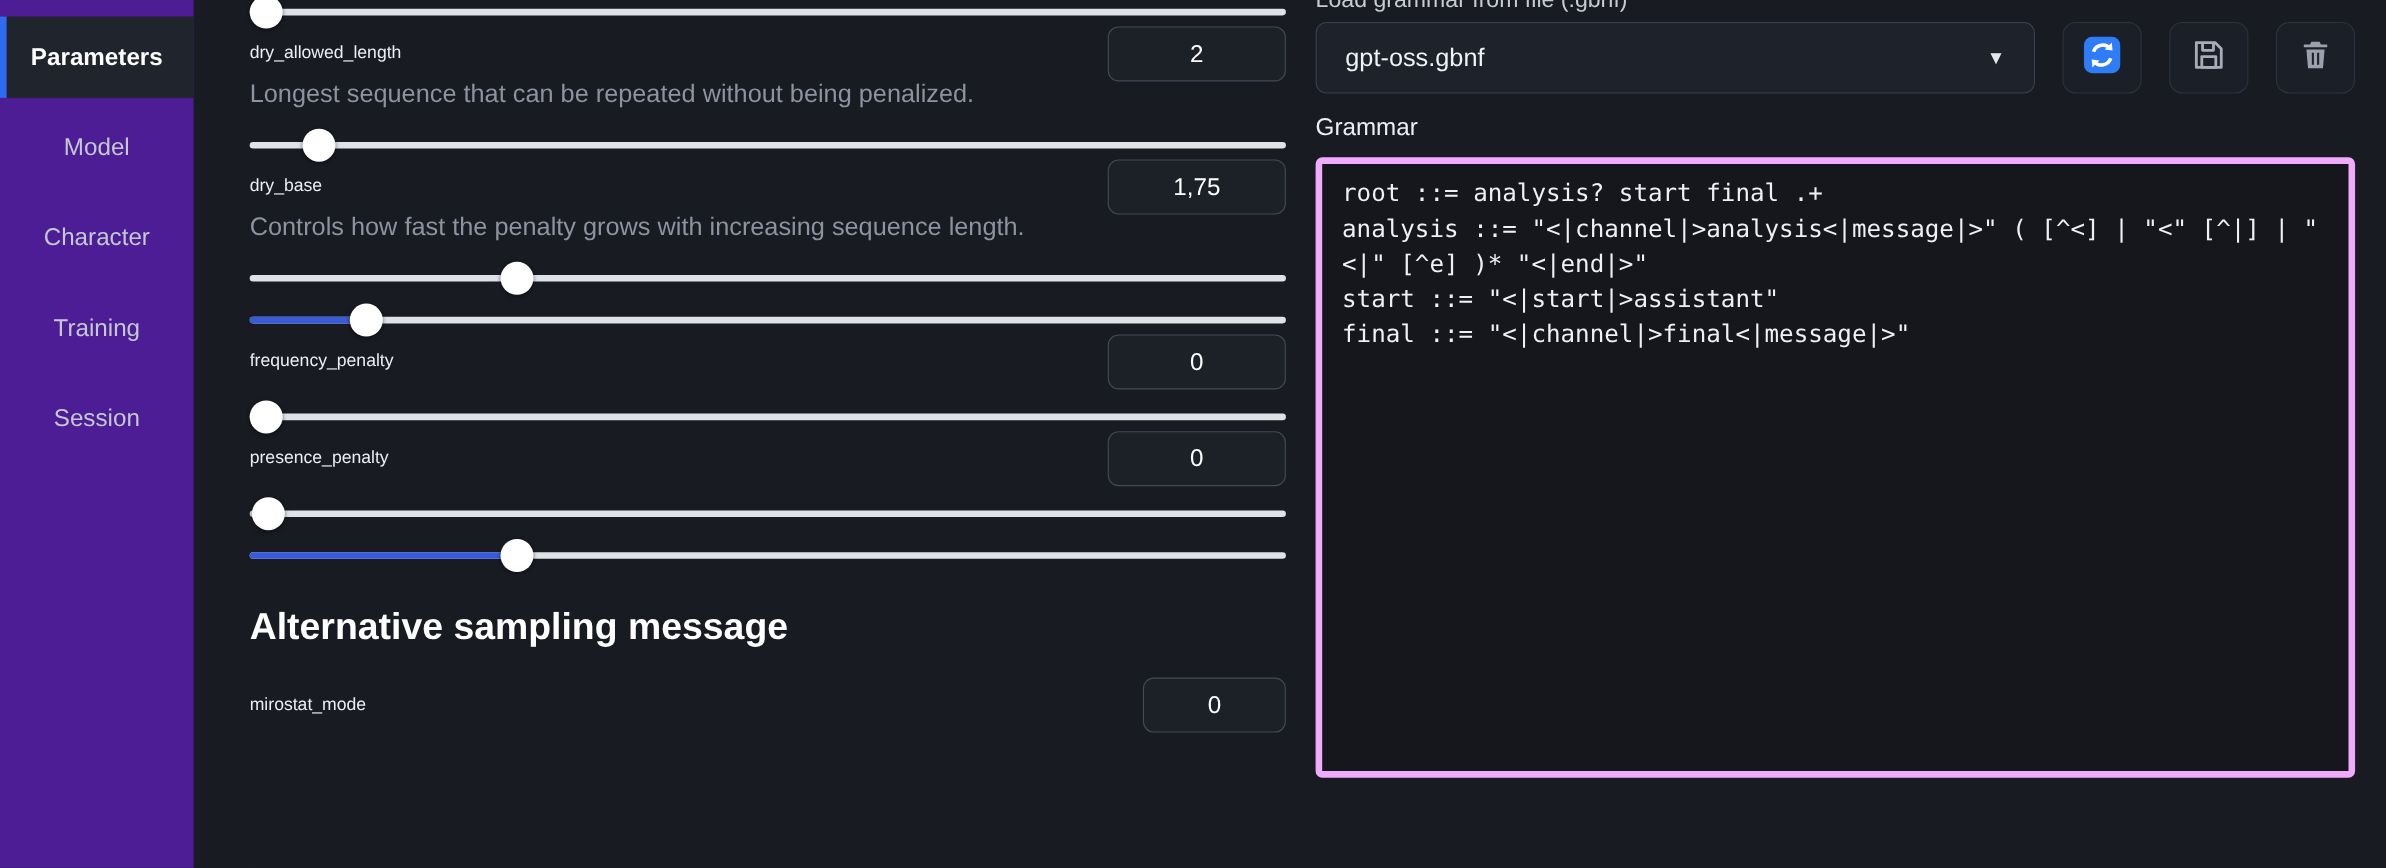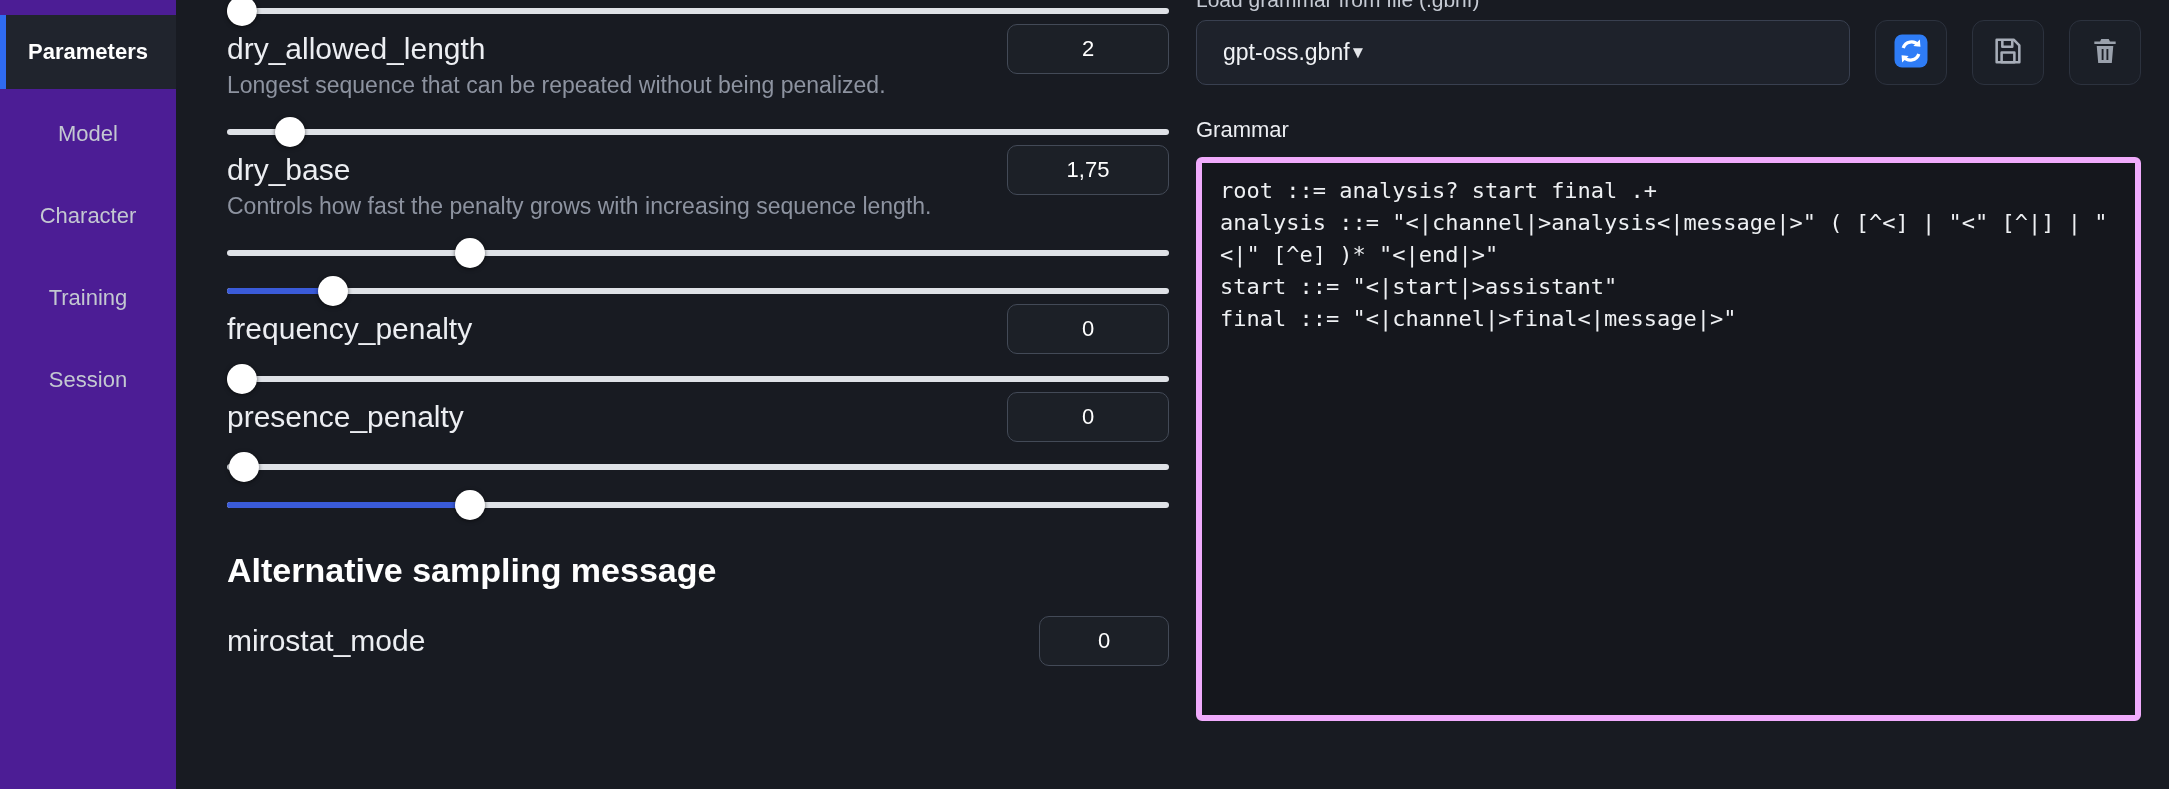--- a/index.html
+++ b/index.html
@@ -30,21 +30,21 @@
   
   .main { flex: 1; display: flex; padding: 0 28px 0 51px; gap: 27px; }
   .params-col { width: 942px; min-width: 942px; }
   .grammar-col { flex: 1; display: flex; flex-direction: column; }
 
   
   .param { margin-top: -2px; }
   .param-header {
     height: 50px; display: flex; align-items: center; justify-content: space-between;
   }
-  .param-label { font-size: 30px; color: #eceef2; }
+  .param-label { font-size: 16px; color: #eceef2; }
   .param-desc { margin-top: -2px; font-size: 23px; line-height: 26px; color: #8d93a0; }
   .num-input {
     width: 162px; height: 50px; background: #1c2027;
     border: 1.5px solid #434a57; border-radius: 10px;
     color: #ffffff; font-size: 22px; text-align: center;
     font-family: "Liberation Sans", sans-serif; outline: none;
   }
   .num-input.small { width: 130px; }
 
   
@@ -67,30 +67,30 @@
 
   .alt-heading { margin-top: 31px; font-size: 34px; font-weight: 700; color: #ffffff; }
   .param.mirostat { margin-top: 26px; }
 
   
   .file-label { margin-top: -12px; font-size: 21px; color: #c6cbd4; white-space: nowrap; }
   .file-row { margin-top: 8px; display: flex; gap: 25px; }
   .file-select {
     width: 654px; height: 65px; background: #1e222b;
     border: 1px solid #394050; border-radius: 10px;
-    display: flex; align-items: center; 
+    display: flex; align-items: center; justify-content: space-between;
     padding: 0 26px; font-size: 23px; color: #f0f2f5; cursor: pointer;
   }
   .caret { font-size: 17px; color: #e5e7eb; }
   .icon-btn {
     width: 72px; height: 65px; background: #1b1f27;
     border: 1px solid #2c323e; border-radius: 12px;
     display: flex; align-items: center; justify-content: center; cursor: pointer;
   }
-  .grammar-label { margin-top: 32px; font-size: 22px; color: #eceef2; }
+  .grammar-label { margin-top: 18px; font-size: 22px; color: #eceef2; }
   .grammar-box {
     margin-top: 14px; width: 100%; height: 564px;
     background: #15171d; border: 6px solid #f0abfc; border-radius: 6px;
     color: #eef0f3; font: 22px/32px "DejaVu Sans Mono", monospace;
     padding: 12px 18px; resize: none; outline: none;
   }
 </style>
 </head>
 <body>
 

